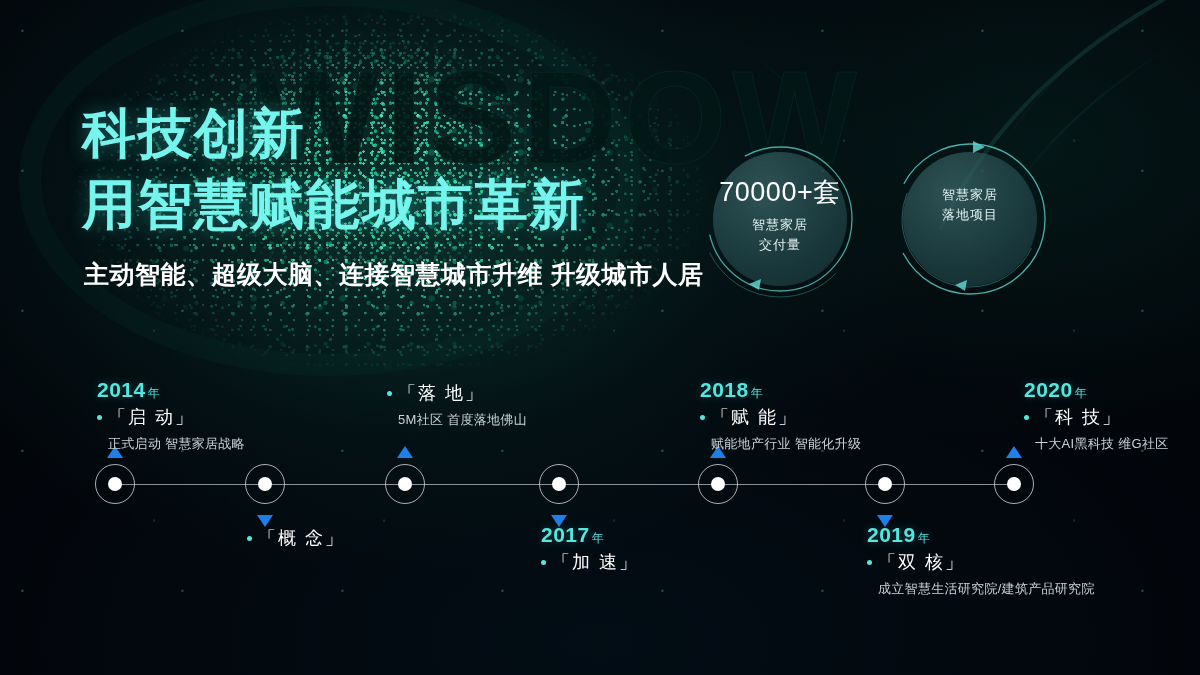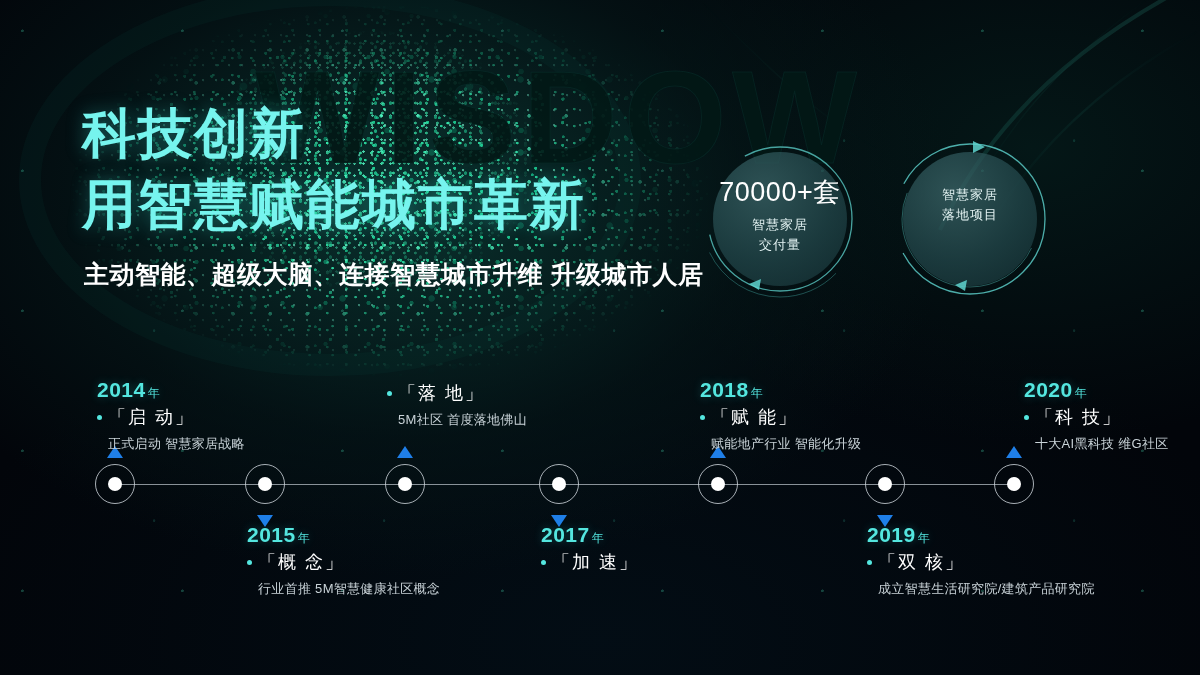--- a/index.html
+++ b/index.html
@@ -343,23 +343,21 @@
       <div class="entry above" style="left: 89px; top: 378px;">
         <div class="e-year"><span>2014</span><span class="suffix">年</span></div>
         <div class="e-title"><span class="bullet"></span><span>「启 动」</span></div>
         <div class="e-desc">正式启动 智慧家居战略</div>
       </div>
       <div class="node" style="left: 257px;">
         <div class="dot"></div>
       </div>
       <div class="tri tri-down" style="left: 257px;"></div>
       <div class="entry below" style="left: 239px; top: 523px;">
-        <div class="e-year"><span>2015</span><span class="suffix">年</span></div>
         <div class="e-title"><span class="bullet"></span><span>「概 念」</span></div>
-        <div class="e-desc">行业首推 5M智慧健康社区概念</div>
       </div>
       <div class="node" style="left: 397px;">
         <div class="dot"></div>
       </div>
       <div class="tri tri-up" style="left: 397px;"></div>
       <div class="entry above" style="left: 379px; top: 378px;">
         <div class="e-title"><span class="bullet"></span><span>「落 地」</span></div>
         <div class="e-desc">5M社区 首度落地佛山</div>
       </div>
       <div class="node" style="left: 551px;">

